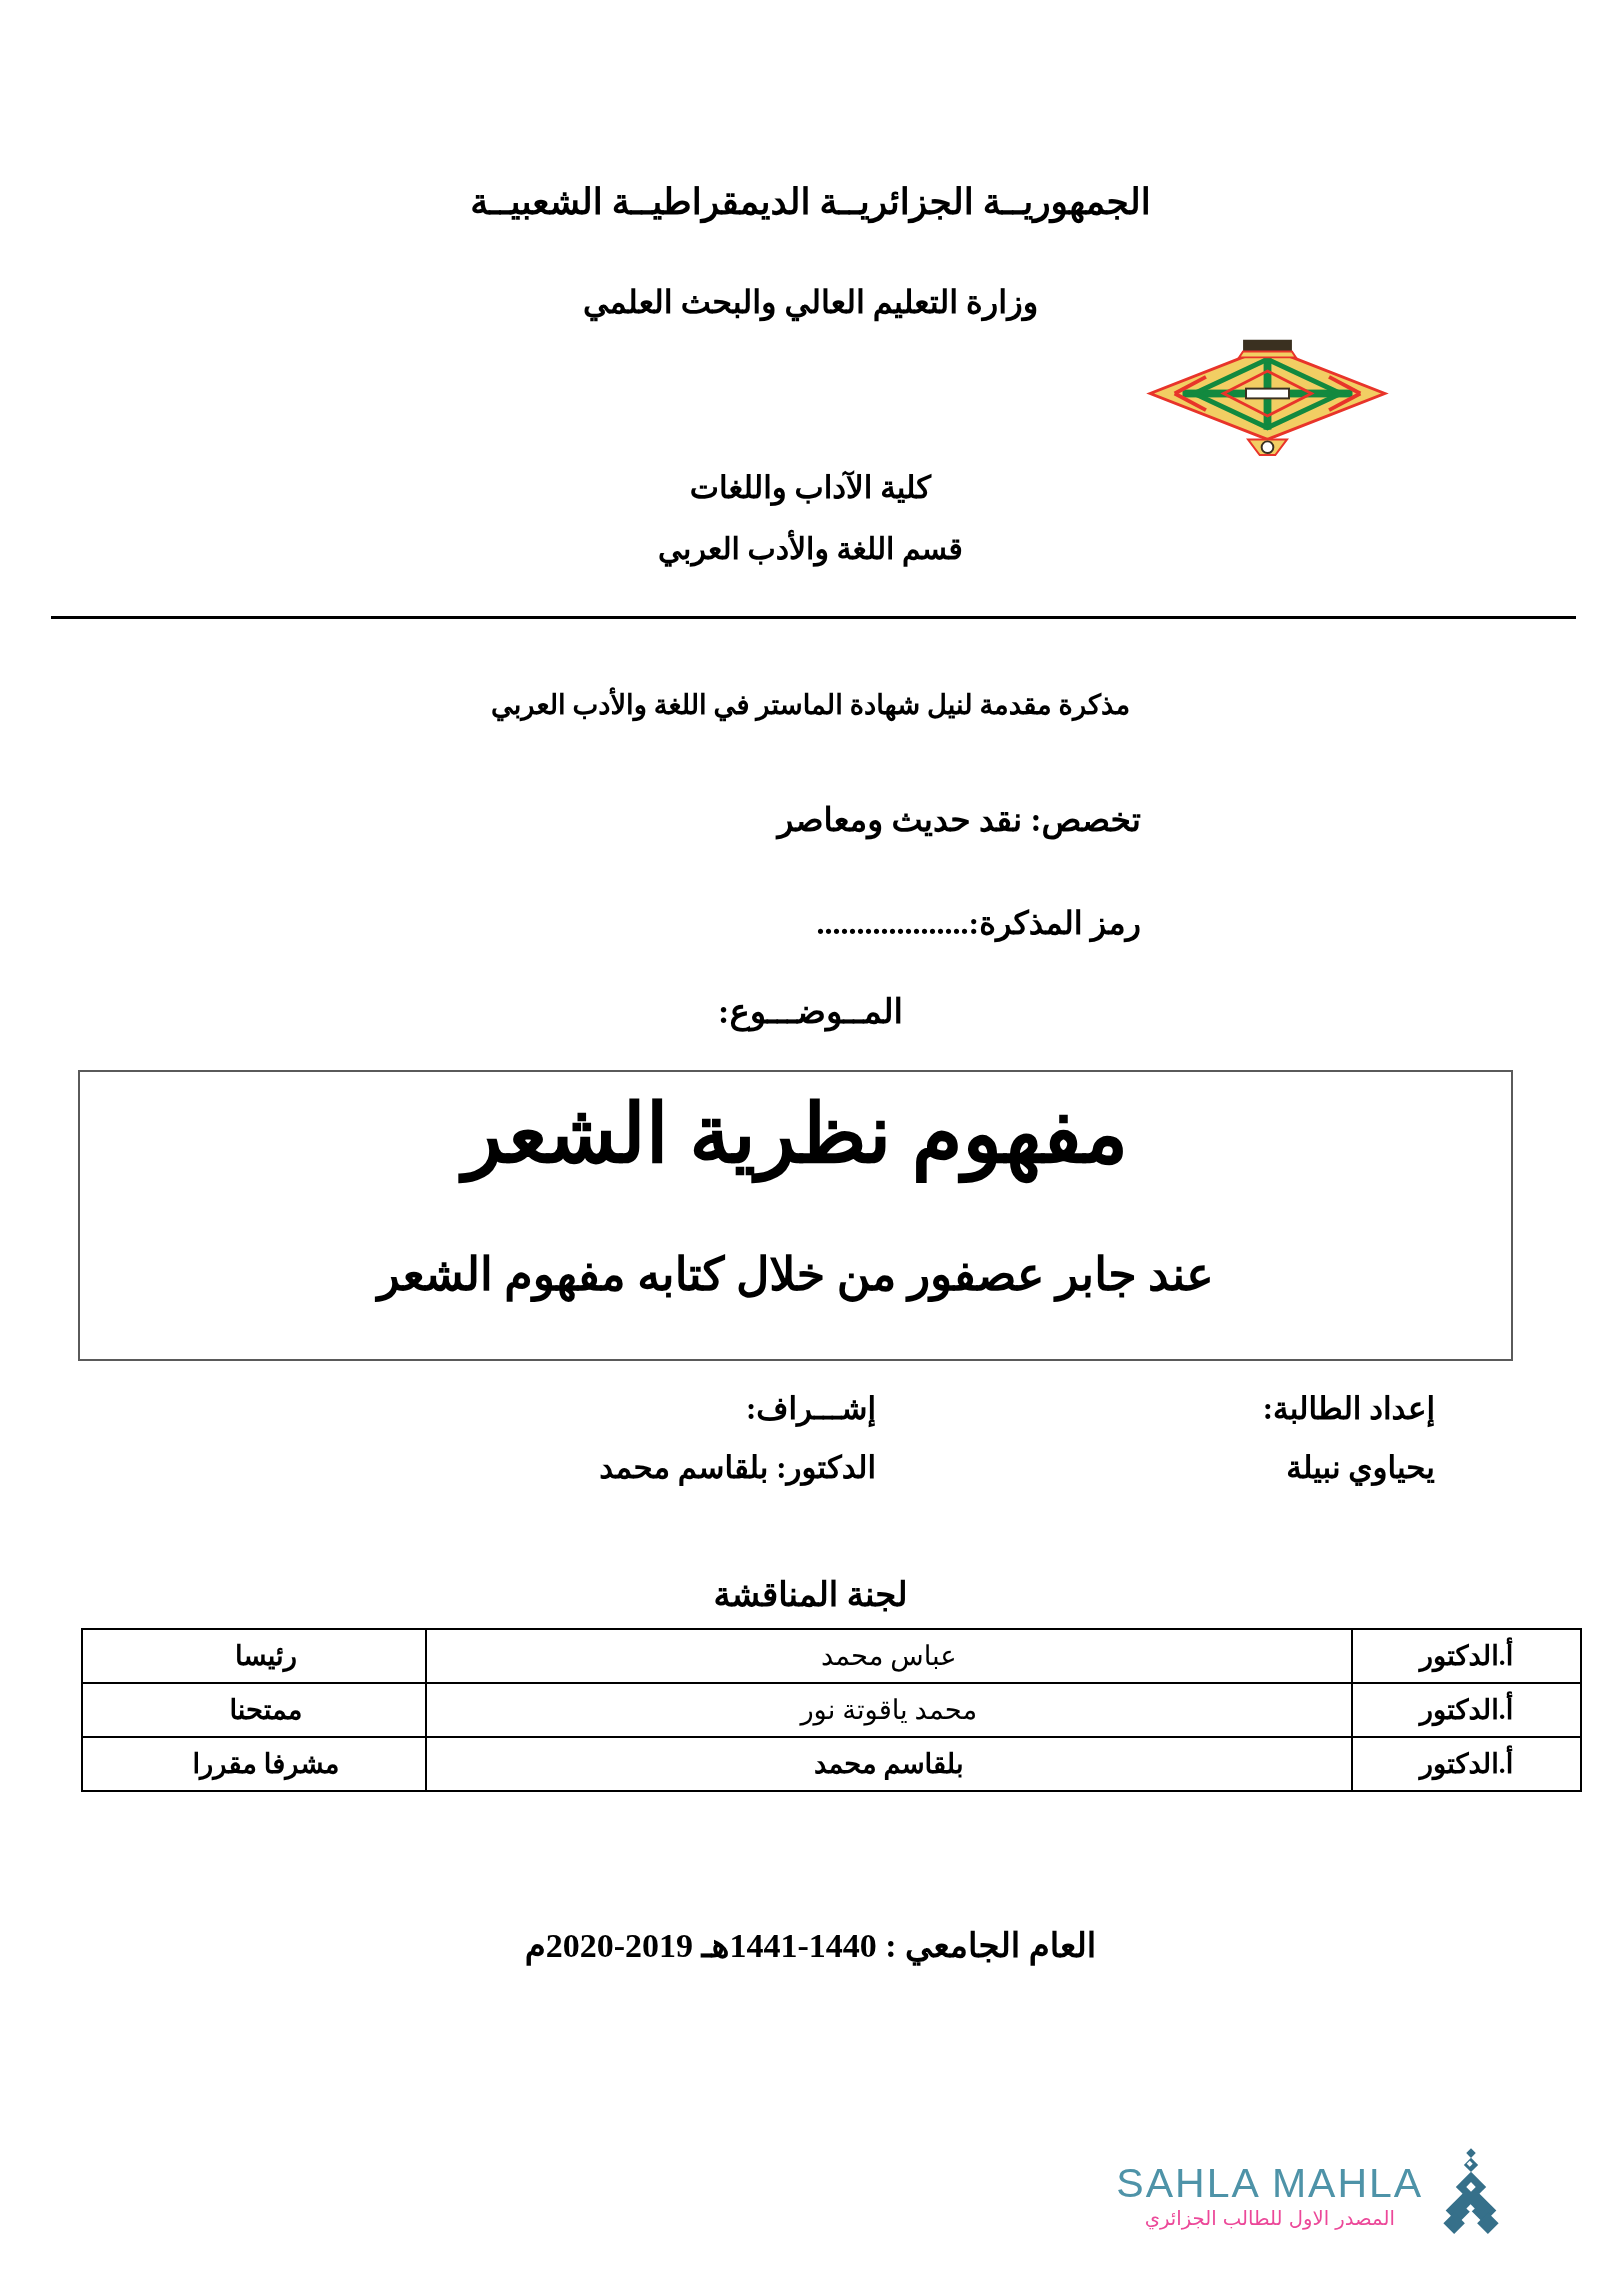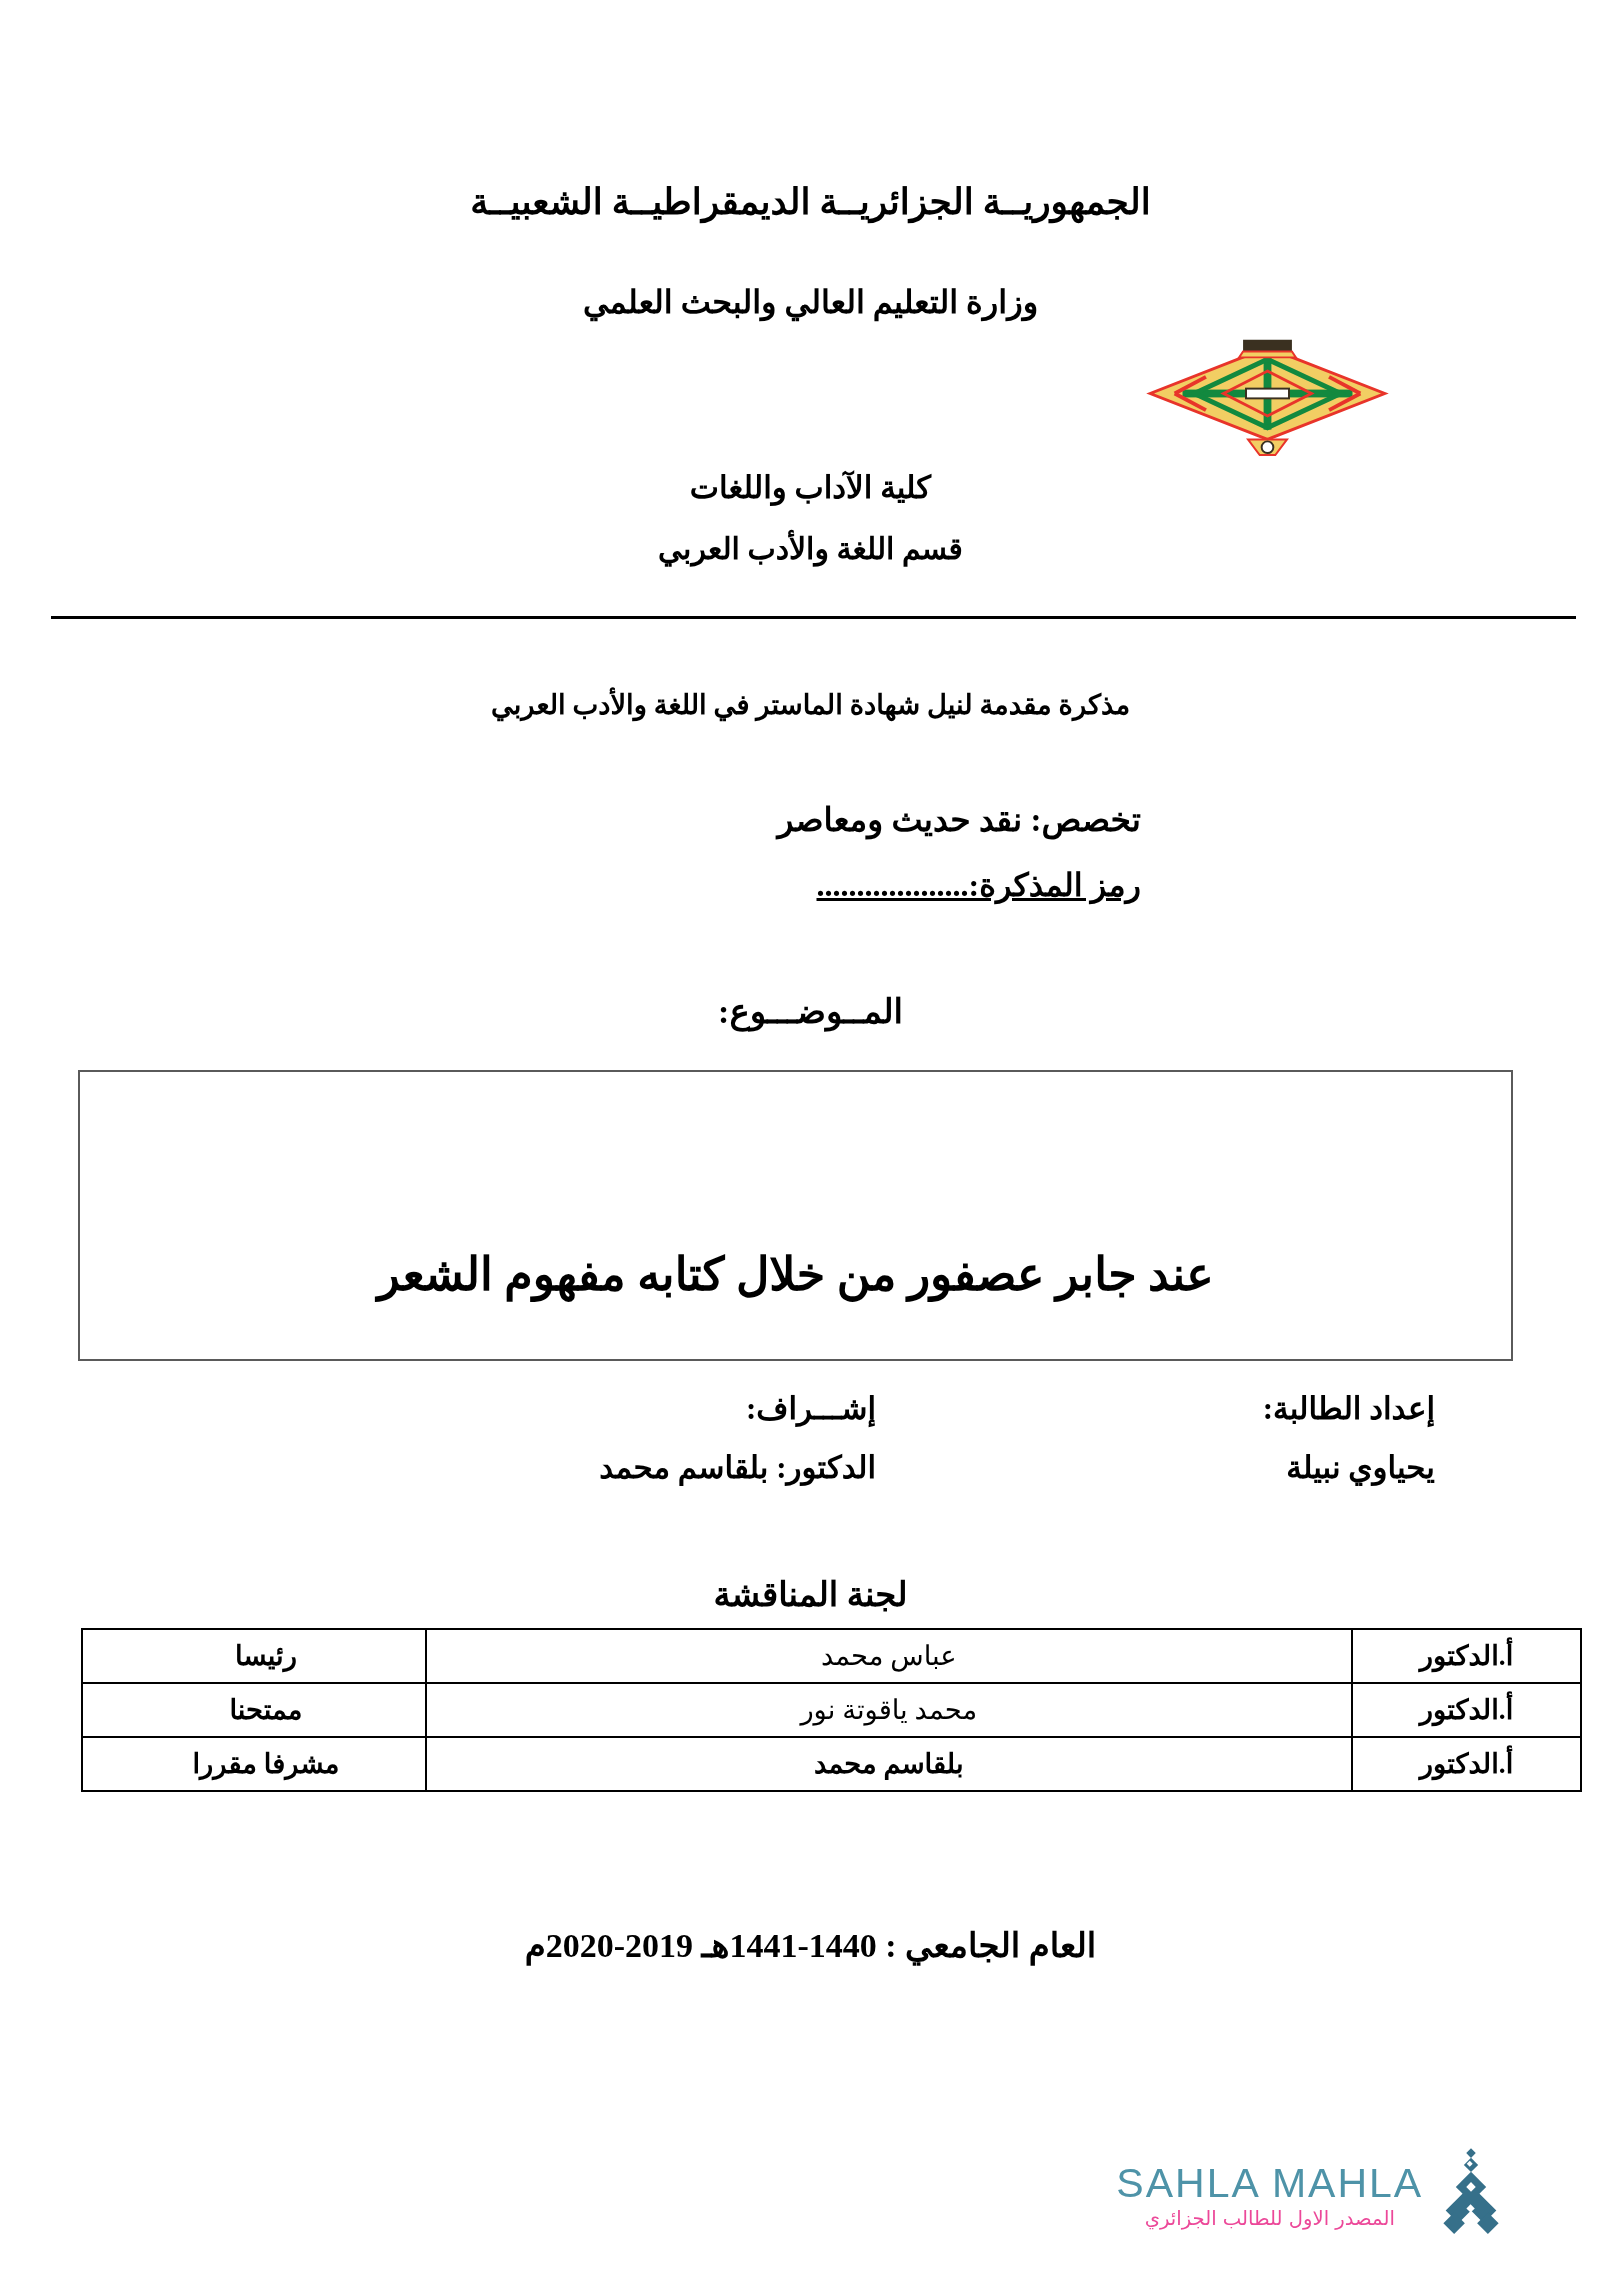--- a/index.html
+++ b/index.html
@@ -99,26 +99,25 @@
 
   
   .spec {
     right: 480px; top: 784px;
     font-size: 33px;
     font-weight: bold;
     text-align: right;
     direction: rtl;
   }
   .memo-code {
-    right: 480px; top: 850px;
+    right: 480px; top: 888px;
     font-size: 32px;
     font-weight: bold;
     text-align: center;
     direction: rtl;
-    text-decoration: underline;
   }
 
   
   .subject-label {
     left: 0; right: 0; top: 975px;
     font-size: 34px;
     font-weight: bold;
   }
 
   
@@ -272,20 +271,21 @@
   <div class="abs ctr rtl degree">مذكرة مقدمة لنيل شهادة الماستر في اللغة والأدب العربي</div>
 
   <div class="abs spec">تخصص: نقد حديث ومعاصر</div>
 
   <div class="abs memo-code">رمز المذكرة:...................</div>
 
   <div class="abs ctr rtl subject-label">المــوضـــوع:</div>
 
   <div class="abs title-box"></div>
 
+  <div class="abs title-main">مفهوم نظرية الشعر</div>
 
   <div class="abs author-right">
     <div>إعداد الطالبة:</div>
     <div>يحياوي نبيلة</div>
   </div>
 
   <div class="abs title-sub">عند جابر عصفور من خلال كتابه مفهوم الشعر</div>
 
   <div class="abs author-left">
     <div>إشـــراف:</div>

